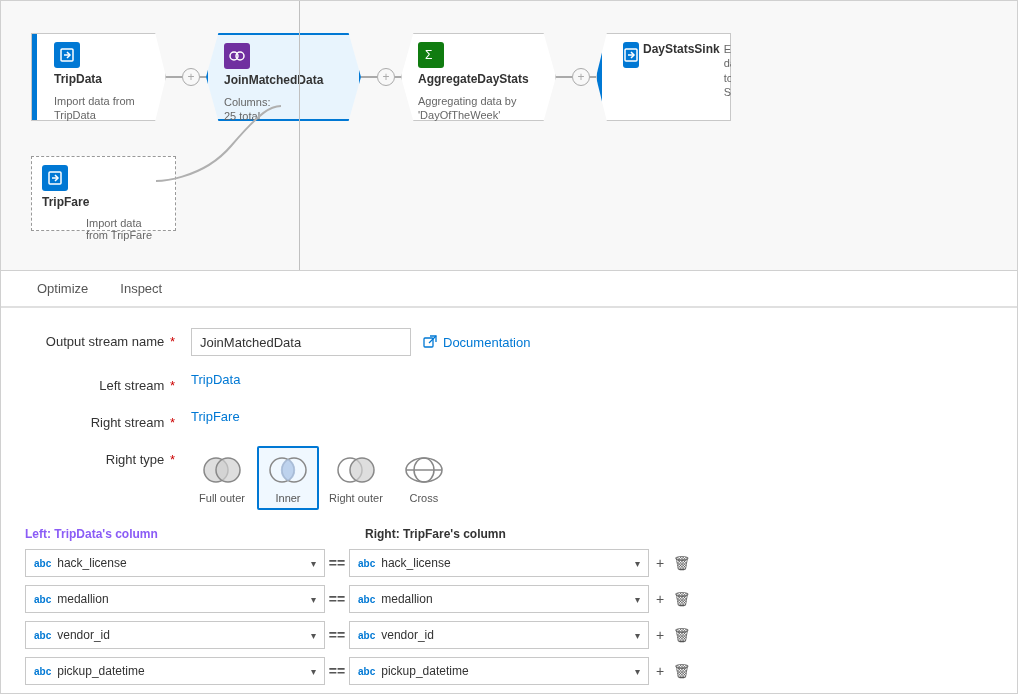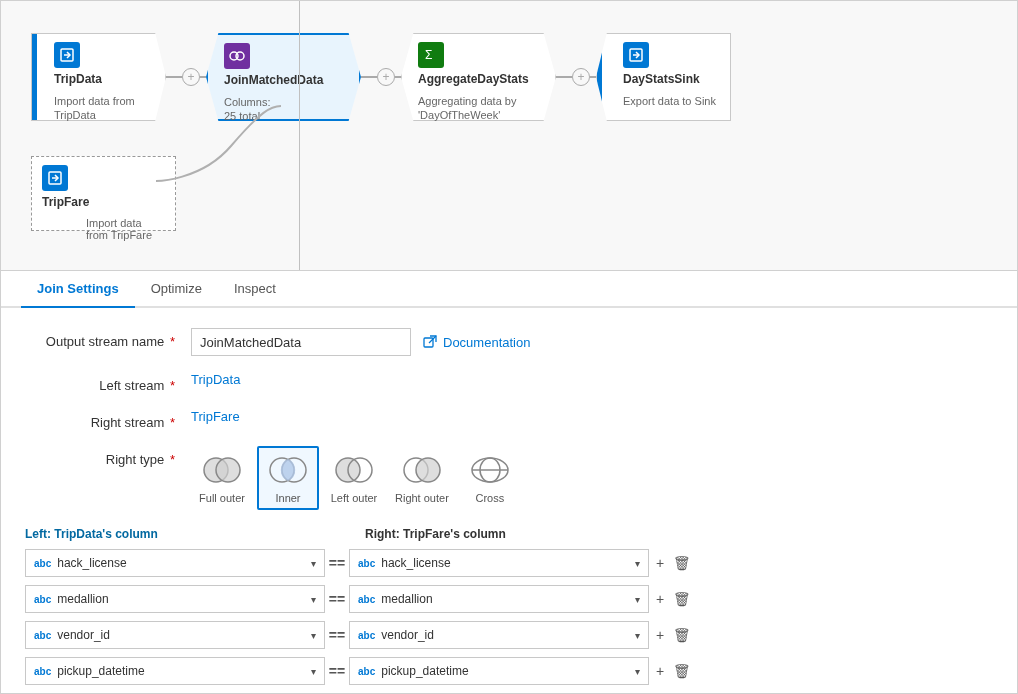--- a/index.html
+++ b/index.html
@@ -400,21 +400,21 @@
 
       <div style="display:flex;align-items:center;gap:0; margin: 0 -4px;">
         <div style="width:20px;height:2px;background:#aaa;"></div>
         <div class="connector-plus">+</div>
         <div style="width:10px;height:2px;background:#aaa;"></div>
       </div>
 
       <div class="pipeline-node">
         <div class="node-box" style="width:135px; height:88px; clip-path: polygon(8% 0, 100% 0, 100% 100%, 8% 100%, 0 50%); padding: 8px 14px 8px 18px;">
           <div class="node-left-bar" style="background:#0078d4;"></div>
-          <div style="display:flex; flex-direction:column; gap:4px; padding-left: 8px;">
+          <div style="display:flex; flex-direction:row; gap:4px; padding-left: 8px;">
             <div style="width:26px;height:26px;background:#0078d4;border-radius:3px;display:flex;align-items:center;justify-content:center;">
               <svg width="16" height="16" viewBox="0 0 16 16">
                   <rect x="2" y="2" width="12" height="12" rx="1" fill="none" stroke="#fff" stroke-width="1.5"></rect>
                   <line x1="5" y1="8" x2="11" y2="8" stroke="#fff" stroke-width="1.5"></line>
                   <polyline points="8,5 11,8 8,11" fill="none" stroke="#fff" stroke-width="1.5"></polyline>
                 </svg>
             </div>
             <div class="node-title">DayStatsSink</div>
             <div class="node-desc">Export data to Sink</div>
           </div>
@@ -441,21 +441,20 @@
 
     <svg style="position:absolute; top:100px; left: 150px; pointer-events:none;" width="140" height="110">
       <path d="M 5 80 C 5 80 50 80 80 45 C 110 10 120 5 130 5" fill="none" stroke="#b0b0b0" stroke-width="2" stroke-dasharray="none"></path>
     </svg>
 
     <div style="position:absolute; left: 298px; top:0; width:1px; height:270px; background:#c0c0c0;"></div>
 
   </div>
 
   <div class="tabs-bar">
-    <div class="tab-item active">Join Settings</div>
     <div class="tab-item">Optimize</div>
     <div class="tab-item">Inspect</div>
   </div>
 
   <div class="settings-panel">
 
     <div class="form-row">
       <div class="form-label">
         <span>Output stream name</span><span class="required-star"> *</span>
       </div>
@@ -511,29 +510,20 @@
             <div class="join-icon-box">
               <svg class="venn-svg" viewBox="0 0 44 32">
                 <circle cx="16" cy="16" r="12" fill="none" stroke="#888" stroke-width="1.5"></circle>
                 <circle cx="28" cy="16" r="12" fill="none" stroke="#888" stroke-width="1.5"></circle>
                 <path d="M 22 5 A 12 12 0 0 1 22 27 A 12 12 0 0 1 22 5" fill="#b0c8e8" fill-opacity="0.8"></path>
               </svg>
             </div>
             <span class="join-label">Inner</span>
           </div>
 
-          <div class="join-btn">
-            <div class="join-icon-box">
-              <svg class="venn-svg" viewBox="0 0 44 32">
-                <circle cx="16" cy="16" r="12" fill="#d0d0d0" fill-opacity="0.7" stroke="#888" stroke-width="1.5"></circle>
-                <circle cx="28" cy="16" r="12" fill="none" stroke="#888" stroke-width="1.5"></circle>
-              </svg>
-            </div>
-            <span class="join-label">Left outer</span>
-          </div>
 
           <div class="join-btn">
             <div class="join-icon-box">
               <svg class="venn-svg" viewBox="0 0 44 32">
                 <circle cx="16" cy="16" r="12" fill="none" stroke="#888" stroke-width="1.5"></circle>
                 <circle cx="28" cy="16" r="12" fill="#d0d0d0" fill-opacity="0.7" stroke="#888" stroke-width="1.5"></circle>
               </svg>
             </div>
             <span class="join-label">Right outer</span>
           </div>
@@ -551,21 +541,21 @@
 
         </div>
       </div>
     </div>
 
     <div class="conditions-full-row">
       <div class="conditions-content">
 
         <div class="conditions-columns">
           <div style="width:300px;">
-            <span style="font-size:12px;font-weight:600;color:#0369a1;">Left: TripData's column</span>
+            <span style="font-size:12px;font-weight:600;color:#8b5cf6;">Left: TripData's column</span>
           </div>
           <div style="width:32px;"></div>
           <div style="width:300px; margin-left:8px;">
             <span style="font-size:12px;font-weight:600;color:#333;">Right: TripFare's column</span>
           </div>
         </div>
 
         <div class="condition-row">
           <div class="condition-dropdown">
             <span class="abc-badge">abc</span>

